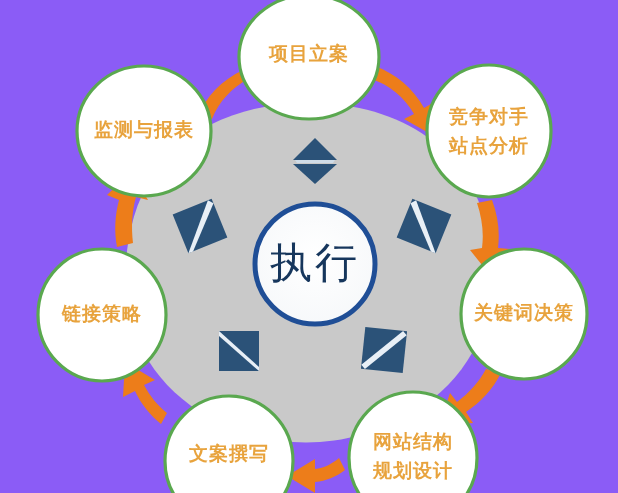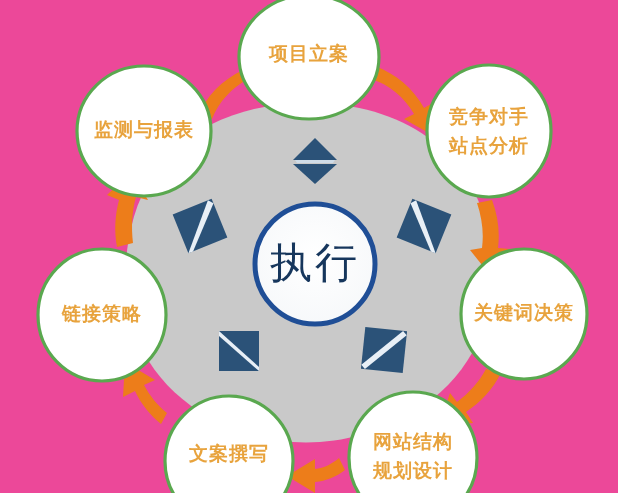--- a/index.html
+++ b/index.html
@@ -8,21 +8,21 @@
     background: #ffffff;
   }
   body {
     font-family: "Liberation Sans", sans-serif;
   }
   #stage {
     position: relative;
     width: 618px;
     height: 493px;
     overflow: hidden;
-    background: #ec4899;
+    background: #8b5cf6;
   }
   #diagram-svg {
     position: absolute;
     left: 0;
     top: 0;
     width: 618px;
     height: 493px;
   }
   .node-label {
     font-family: "Liberation Sans", sans-serif;

